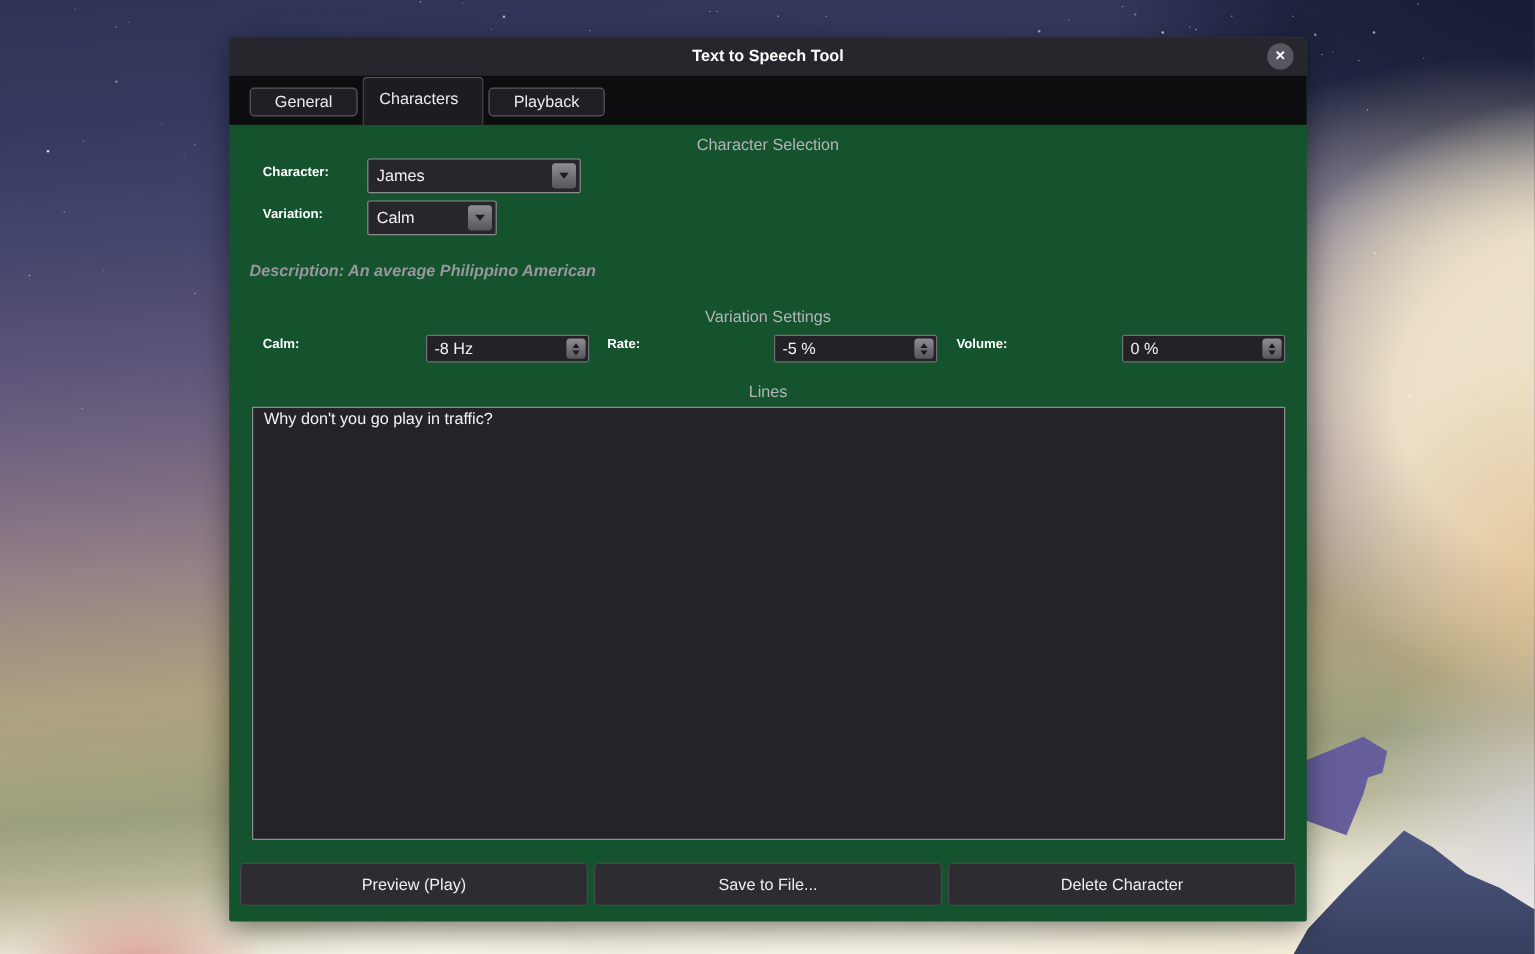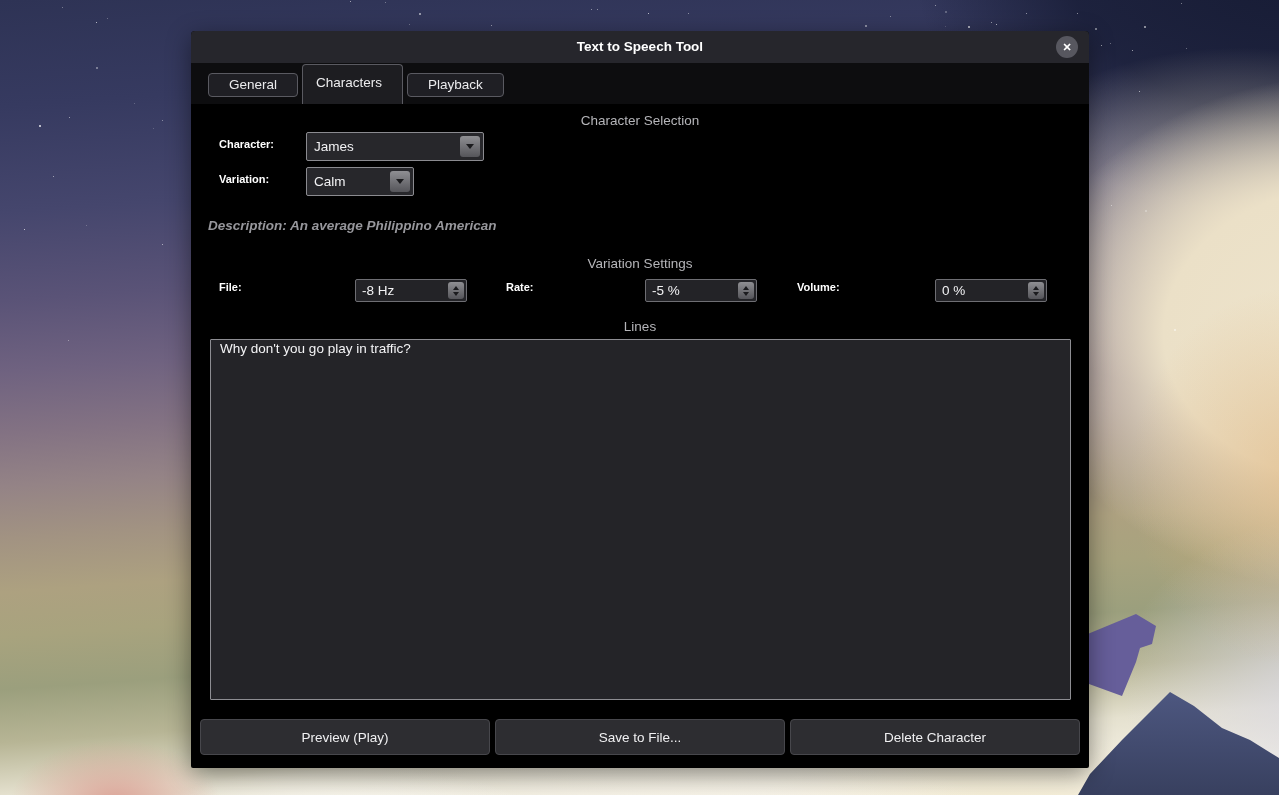--- a/index.html
+++ b/index.html
@@ -22,21 +22,21 @@
       linear-gradient(176deg,
         #2e3355 0%, #363a60 12%, #45466d 24%, #5a5377 34%, #6f6280 42%,
         #837283 49%, #948386 55%, #a29382 61%, #ada180 67%, #a8a37e 72%,
         #9b9f7d 78%, #b7b595 84%, #e5e1cf 90%, #f8f4e9 97%, #f8f4eb 100%);
   }
   .stars i{position:absolute;display:block;background:#fff;border-radius:50%;}
   .wp-shape{position:absolute;}
   
   .dialog{
     position:absolute;left:191px;top:31px;width:898px;height:737px;
-    background:#000000;border-radius:4px 4px 2px 2px;overflow:hidden;
+    background:#14532d;border-radius:4px 4px 2px 2px;overflow:hidden;
     box-shadow:0 6px 24px rgba(0,0,0,0.45);
   }
   .titlebar{position:absolute;left:0;top:0;right:0;height:32px;background:#26262c;}
   .titlebar .title{
     position:absolute;left:0;right:0;top:0;line-height:32px;text-align:center;
     color:#ffffff;font-size:13.5px;font-weight:bold;
   }
   .closebtn{
     position:absolute;right:11px;top:5px;width:22px;height:22px;border-radius:50%;
     background:#57575f;border:none;color:#fff;cursor:pointer;padding:0;
@@ -77,21 +77,21 @@
     display:flex;align-items:center;justify-content:center;
   }
   .tri-down{width:0;height:0;border-left:4px solid transparent;
     border-right:4px solid transparent;border-top:5px solid #1b1b1e;}
   .tri-up{width:0;height:0;border-left:3.5px solid transparent;
     border-right:3.5px solid transparent;border-bottom:4px solid #1b1b1e;}
   .tri-dn-s{width:0;height:0;border-left:3.5px solid transparent;
     border-right:3.5px solid transparent;border-top:4px solid #1b1b1e;}
   
   .spin{
-    position:absolute;height:23px;width:112px;box-sizing:border-box;
+    position:absolute;height:23px;width:136px;box-sizing:border-box;
     background:#232327;border:1px solid #6e6e73;border-radius:2px;
   }
   .spin input{
     position:absolute;left:6px;top:0;width:95px;height:21px;border:none;outline:none;
     background:transparent;color:#f2f2f4;font-size:13.5px;
     font-family:"Liberation Sans",sans-serif;padding:0;
   }
   .spin .spinbtn{
     position:absolute;right:2px;top:2px;bottom:2px;width:16px;border-radius:3px;
     background:linear-gradient(#8f8f93,#55555a);
@@ -264,21 +264,21 @@
       <span class="combo-value">Calm</span>
       <span class="combo-arrow">
           <i class="tri-down"></i>
         </span>
     </div>
 
     <div class="description">Description: An average Philippino American</div>
 
     <div class="section-label" style="top:152px;">Variation Settings</div>
 
-    <div class="fld-label" style="left:28px;top:177px;">File:</div>
+    <div class="fld-label" style="left:28px;top:177px;">Calm:</div>
     <div class="spin" style="left:164px;top:175px;">
       <input value="-8 Hz" style="">
       <span class="spinbtn">
         <i class="tri-up"></i>
           <i class="tri-dn-s"></i>
       </span>
     </div>
 
     <div class="fld-label" style="left:315px;top:177px;">Rate:</div>
     <div class="spin" style="left:454px;top:175px;">

